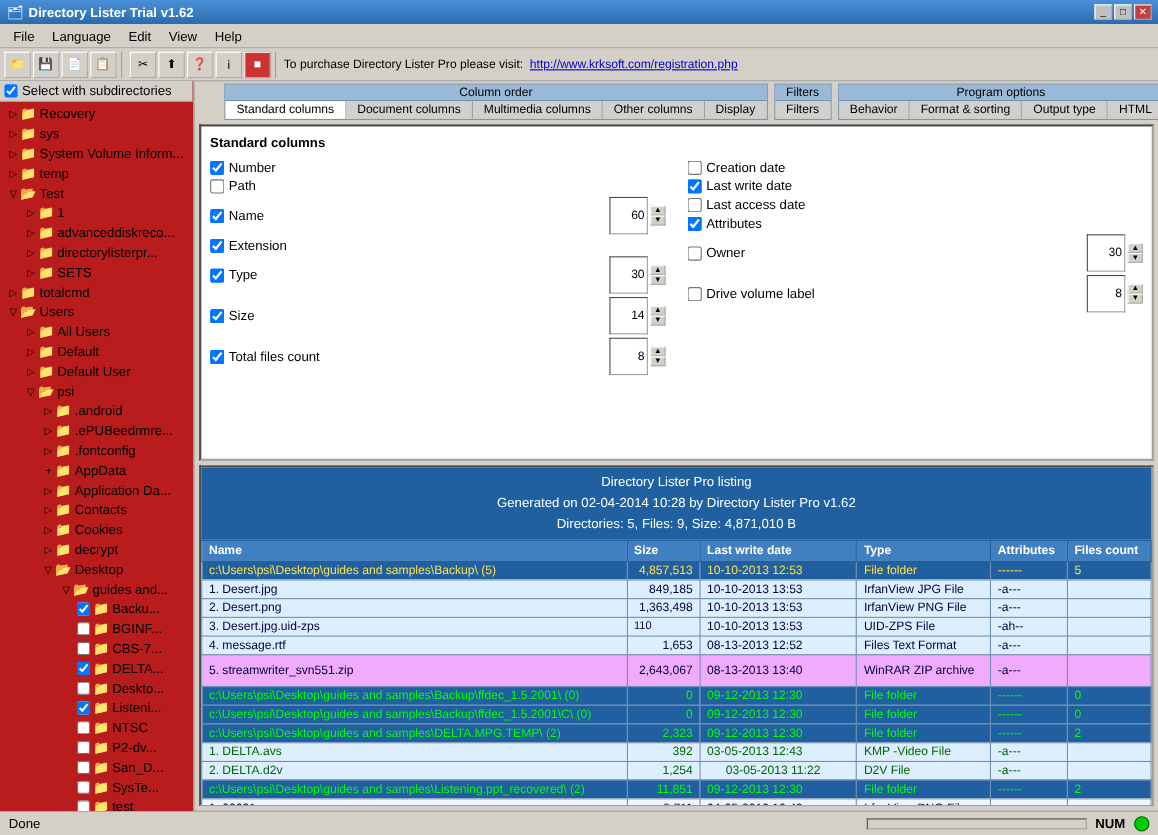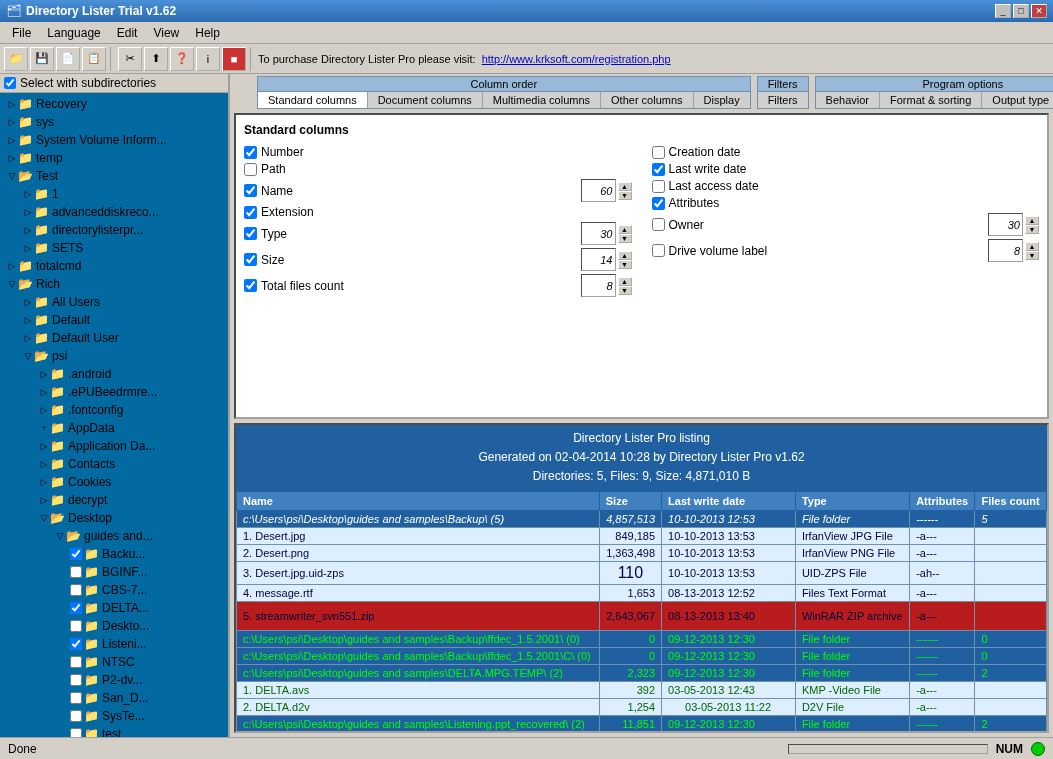--- a/index.html
+++ b/index.html
@@ -19,40 +19,40 @@
 
     
     .toolbar { background: #d4d0c8; height: 30px; display: flex; align-items: center; padding: 2px 4px; border-bottom: 1px solid #a0a0a0; gap: 2px; }
     .tb-btn { width: 24px; height: 24px; background: #d4d0c8; border: 1px outset #fff; cursor: pointer; display: flex; align-items: center; justify-content: center; font-size: 11px; }
     .tb-separator { width: 4px; height: 24px; border-left: 1px solid #a0a0a0; margin: 0 2px; }
 
     
     .main { display: flex; height: calc(759px - 22px - 22px - 30px - 22px); }
 
     
-    .tree-panel { width: 230px; background: #0369a1; border-right: 2px solid #a0a0a0; overflow-y: auto; overflow-x: hidden; }
+    .tree-panel { width: 177px; background: #b91c1c; border-right: 2px solid #a0a0a0; overflow-y: auto; overflow-x: hidden; }
     .tree-header { background: #d4d0c8; padding: 2px 4px; border-bottom: 1px solid #a0a0a0; display: flex; align-items: center; gap: 4px; }
     .tree-header input[type=checkbox] { width: 12px; height: 12px; }
     .tree-content { padding: 2px; }
     .tree-item { display: flex; align-items: center; padding: 1px 0; cursor: pointer; white-space: nowrap; }
     .tree-indent { display: inline-block; }
     .tree-toggle { width: 12px; height: 12px; display: inline-flex; align-items: center; justify-content: center; font-size: 9px; cursor: pointer; }
     .tree-icon { width: 16px; height: 16px; display: inline-flex; align-items: center; justify-content: center; margin-right: 2px; }
     .folder-icon { color: #f0c000; font-size: 12px; }
     .tree-label { font-size: 12px; }
 
     
     .content-area { flex: 1; background: white; border: 2px inset #a0a0a0; margin: 0 4px 4px 4px; padding: 8px; overflow: hidden; }
     .section-title { font-weight: bold; margin-bottom: 8px; color: #000; }
     .columns-grid { display: grid; grid-template-columns: 1fr 1fr; gap: 4px 20px; }
     .col-row { display: flex; align-items: center; gap: 4px; margin-bottom: 3px; }
     .col-row input[type=checkbox] { width: 13px; height: 13px; }
     .col-label { flex: 1; }
     .col-spinner { display: flex; align-items: center; gap: 2px; }
-    .spinner-input { width: 35px; height: 23px; border: 1px inset #a0a0a0; text-align: right; padding: 0 2px; font-size: 11px; font-style: italic; }
+    .spinner-input { width: 35px; height: 34px; border: 1px inset #a0a0a0; text-align: right; padding: 0 2px; font-size: 11px; }
     .spinner-btns { display: flex; flex-direction: column; }
     .spin-btn { width: 14px; height: 9px; background: #d4d0c8; border: 1px outset #fff; cursor: pointer; display: flex; align-items: center; justify-content: center; font-size: 7px; line-height: 1; }
 
     
     .preview-container { flex-shrink: 0; height: 310px; margin: 0 4px 4px 4px; border: 2px inset #a0a0a0; overflow: auto; background: white; }
     .preview-header { background: #2060a0; color: white; text-align: center; padding: 4px; font-size: 12px; line-height: 1.6; }
     .preview-table { width: 100%; border-collapse: collapse; }
     .preview-table th { background: #4080c0; color: white; padding: 3px 6px; text-align: left; border: 1px solid #2060a0; font-size: 11px; white-space: nowrap; }
     .preview-table td { padding: 2px 6px; border: 1px solid #a0c0e0; font-size: 11px; white-space: nowrap; }
 
@@ -187,21 +187,21 @@
         <span class="tree-indent" style="width:4px;"></span>
         <span class="tree-toggle">▷</span>
         <span class="tree-icon folder-icon">📁</span>
         <span class="tree-label">totalcmd</span>
       </div>
 
       <div class="tree-item">
         <span class="tree-indent" style="width:4px;"></span>
         <span class="tree-toggle">▽</span>
         <span class="tree-icon folder-icon">📂</span>
-        <span class="tree-label">Rich</span>
+        <span class="tree-label">Users</span>
       </div>
       <div class="tree-item">
         <span class="tree-indent" style="width:20px;"></span>
         <span class="tree-toggle">▷</span>
         <span class="tree-icon folder-icon">📁</span>
         <span class="tree-label">All Users</span>
       </div>
       <div class="tree-item">
         <span class="tree-indent" style="width:20px;"></span>
         <span class="tree-toggle">▷</span>
@@ -506,21 +506,21 @@
           <tr>
             <th>Name</th>
             <th>Size</th>
             <th>Last write date</th>
             <th>Type</th>
             <th>Attributes</th>
             <th>Files count</th>
           </tr>
         </thead>
         <tbody id="preview-tbody">
-        <tr style="background: rgb(32, 96, 160); color: #ffffff; font-style: italic;">
+        <tr style="background: rgb(32, 96, 160); color: #fde047;">
               <td style="padding: 2px 6px; border: 1px solid rgb(112, 144, 176); font-size: 11px; white-space: nowrap;">c:\Users\psi\Desktop\guides and samples\Backup\ (5)</td>
               <td style="padding: 2px 6px; border: 1px solid rgb(112, 144, 176); font-size: 11px; white-space: nowrap; text-align: right;">4,857,513</td>
               <td style="padding: 2px 6px; border: 1px solid rgb(112, 144, 176); font-size: 11px; white-space: nowrap;">10-10-2013 12:53</td>
               <td style="padding: 2px 6px; border: 1px solid rgb(112, 144, 176); font-size: 11px; white-space: nowrap;">File folder</td>
               <td style="padding: 2px 6px; border: 1px solid rgb(112, 144, 176); font-size: 11px; white-space: nowrap;">------</td>
               <td style="padding: 2px 6px; border: 1px solid rgb(112, 144, 176); font-size: 11px; white-space: nowrap;">5</td>
             </tr>
             <tr style="background: rgb(221, 238, 255); color: rgb(0, 0, 64);">
               <td style="padding: 2px 6px; border: 1px solid rgb(112, 144, 176); font-size: 11px; white-space: nowrap;">1. Desert.jpg</td>
               <td style="padding: 2px 6px; border: 1px solid rgb(112, 144, 176); font-size: 11px; white-space: nowrap; text-align: right;">849,185</td>
@@ -532,35 +532,35 @@
             <tr style="background: rgb(221, 238, 255); color: rgb(0, 0, 64);">
               <td style="padding: 2px 6px; border: 1px solid rgb(112, 144, 176); font-size: 11px; white-space: nowrap;">2. Desert.png</td>
               <td style="padding: 2px 6px; border: 1px solid rgb(112, 144, 176); font-size: 11px; white-space: nowrap; text-align: right;">1,363,498</td>
               <td style="padding: 2px 6px; border: 1px solid rgb(112, 144, 176); font-size: 11px; white-space: nowrap;">10-10-2013 13:53</td>
               <td style="padding: 2px 6px; border: 1px solid rgb(112, 144, 176); font-size: 11px; white-space: nowrap;">IrfanView PNG File</td>
               <td style="padding: 2px 6px; border: 1px solid rgb(112, 144, 176); font-size: 11px; white-space: nowrap;">-a---</td>
               <td style="padding: 2px 6px; border: 1px solid rgb(112, 144, 176); font-size: 11px; white-space: nowrap;"></td>
             </tr>
             <tr style="background: rgb(221, 238, 255); color: rgb(0, 0, 64);">
               <td style="padding: 2px 6px; border: 1px solid rgb(112, 144, 176); font-size: 11px; white-space: nowrap;">3. Desert.jpg.uid-zps</td>
-              <td style="padding: 2px 6px; border: 1px solid rgb(112, 144, 176); font-size: 16px; white-space: nowrap; text-align: center;">110</td>
+              <td style="padding: 2px 6px; border: 1px solid rgb(112, 144, 176); font-size: 10px; white-space: nowrap; text-align: left;">110</td>
               <td style="padding: 2px 6px; border: 1px solid rgb(112, 144, 176); font-size: 11px; white-space: nowrap;">10-10-2013 13:53</td>
               <td style="padding: 2px 6px; border: 1px solid rgb(112, 144, 176); font-size: 11px; white-space: nowrap;">UID-ZPS File</td>
               <td style="padding: 2px 6px; border: 1px solid rgb(112, 144, 176); font-size: 11px; white-space: nowrap;">-ah--</td>
               <td style="padding: 2px 6px; border: 1px solid rgb(112, 144, 176); font-size: 11px; white-space: nowrap;"></td>
             </tr>
             <tr style="background: rgb(221, 238, 255); color: rgb(0, 0, 64);">
               <td style="padding: 2px 6px; border: 1px solid rgb(112, 144, 176); font-size: 11px; white-space: nowrap;">4. message.rtf</td>
               <td style="padding: 2px 6px; border: 1px solid rgb(112, 144, 176); font-size: 11px; white-space: nowrap; text-align: right;">1,653</td>
               <td style="padding: 2px 6px; border: 1px solid rgb(112, 144, 176); font-size: 11px; white-space: nowrap;">08-13-2013 12:52</td>
               <td style="padding: 2px 6px; border: 1px solid rgb(112, 144, 176); font-size: 11px; white-space: nowrap;">Files Text Format</td>
               <td style="padding: 2px 6px; border: 1px solid rgb(112, 144, 176); font-size: 11px; white-space: nowrap;">-a---</td>
               <td style="padding: 2px 6px; border: 1px solid rgb(112, 144, 176); font-size: 11px; white-space: nowrap;"></td>
             </tr>
-            <tr style="background: #b91c1c; color: rgb(0, 0, 64);">
+            <tr style="background: #f0abfc; color: rgb(0, 0, 64);">
               <td style="padding: 2px 6px; border: 1px solid rgb(112, 144, 176); font-size: 11px; white-space: nowrap;">5. streamwriter_svn551.zip</td>
               <td style="padding: 2px 6px; border: 1px solid rgb(112, 144, 176); font-size: 11px; white-space: nowrap; text-align: right;">2,643,067</td>
               <td style="padding: 8px 6px; border: 1px solid rgb(112, 144, 176); font-size: 11px; white-space: nowrap;">08-13-2013 13:40</td>
               <td style="padding: 2px 6px; border: 1px solid rgb(112, 144, 176); font-size: 11px; white-space: nowrap;">WinRAR ZIP archive</td>
               <td style="padding: 2px 6px; border: 1px solid rgb(112, 144, 176); font-size: 11px; white-space: nowrap;">-a---</td>
               <td style="padding: 2px 6px; border: 1px solid rgb(112, 144, 176); font-size: 11px; white-space: nowrap;"></td>
             </tr>
             <tr style="background: rgb(32, 96, 160); color: rgb(0, 255, 0);">
               <td style="padding: 2px 6px; border: 1px solid rgb(112, 144, 176); font-size: 11px; white-space: nowrap;">c:\Users\psi\Desktop\guides and samples\Backup\ffdec_1.5.2001\ (0)</td>
               <td style="padding: 2px 6px; border: 1px solid rgb(112, 144, 176); font-size: 11px; white-space: nowrap; text-align: right;">0</td>

